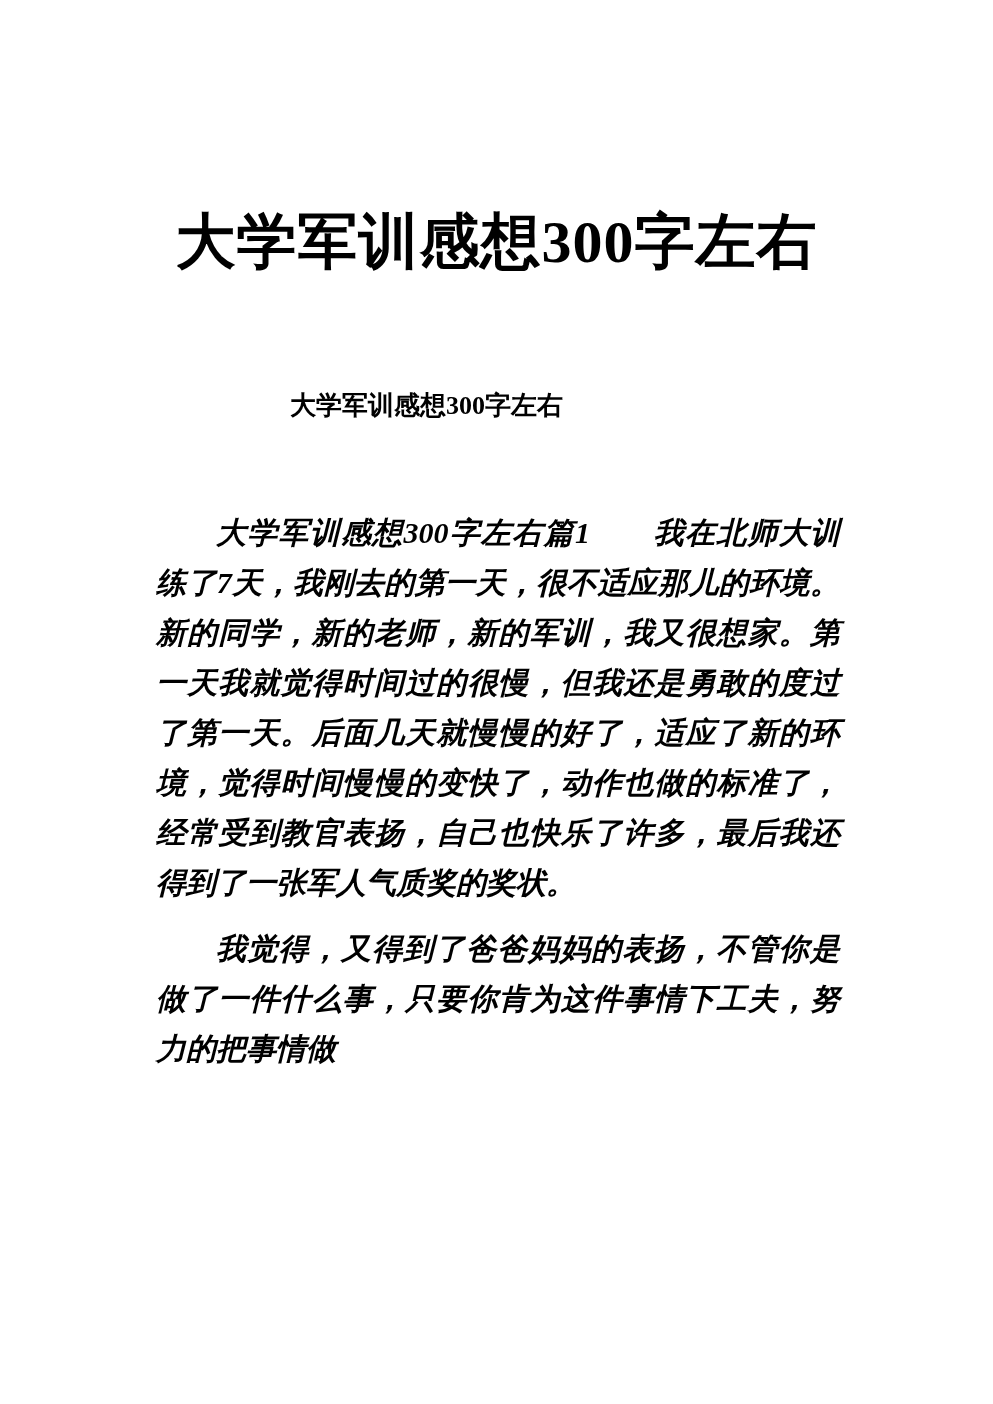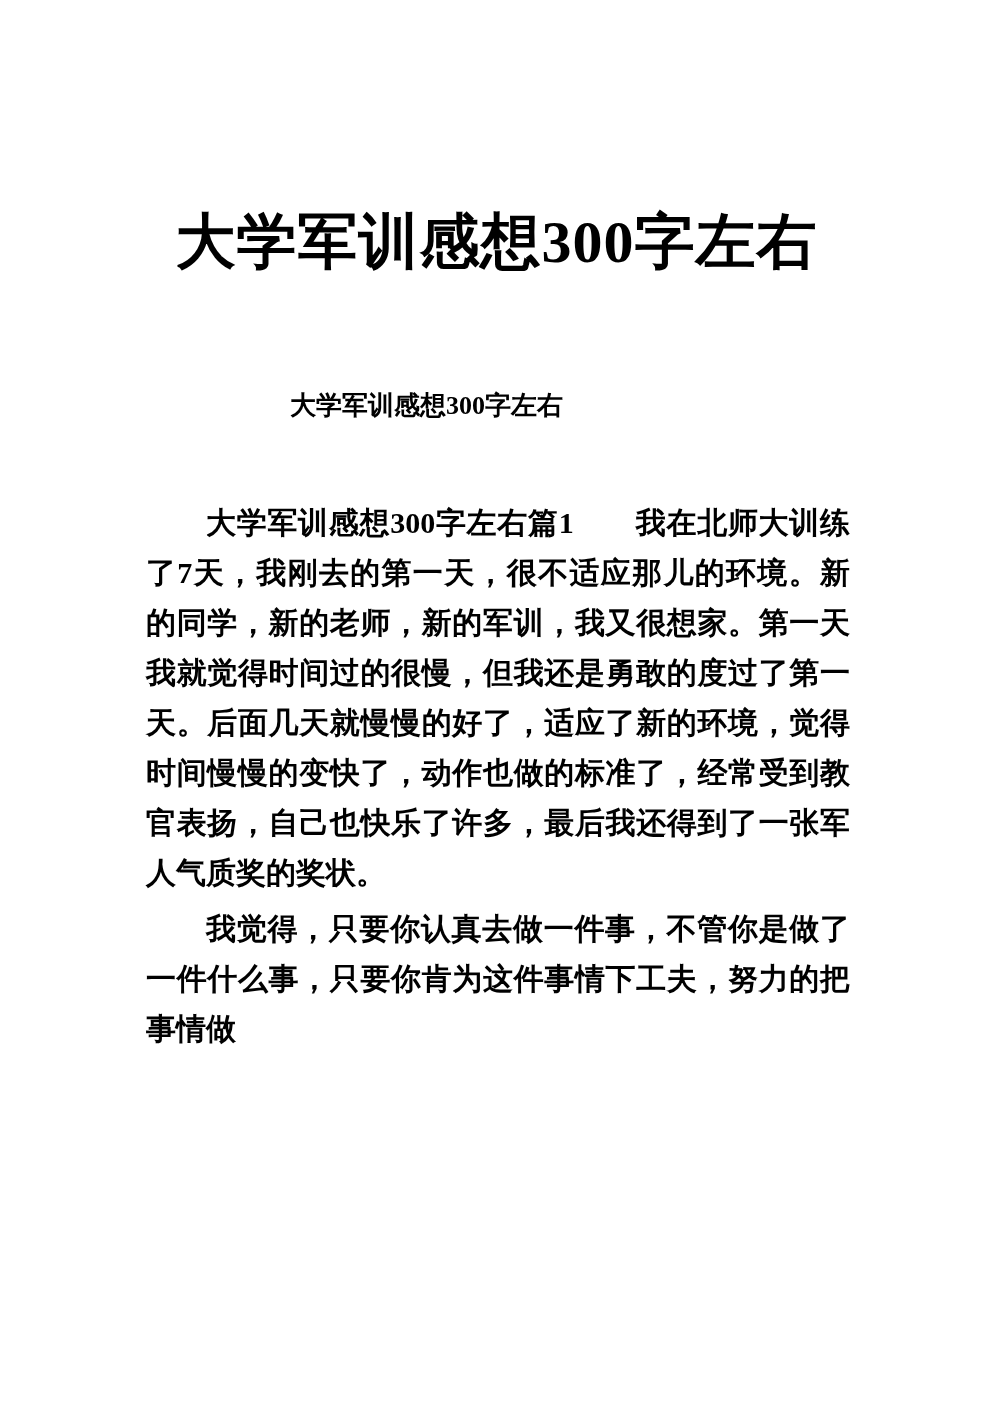--- a/index.html
+++ b/index.html
@@ -52,25 +52,26 @@
     top: 492px;
     width: 716px;
     font-size: 30px;
     font-weight: bold;
     line-height: 50px;
     text-align: justify;
     text-justify: inter-character;
   }
 
   .body-para {
-    margin: 6px;
+    margin: 16px;
     text-indent: 2em;
     text-align: justify;
     text-justify: inter-character;
     word-break: break-all;
+    font-style: italic;
   }
 
   
   .page-number {
     position: absolute;
     left: 0;
     right: 0;
     top: 1302px;
     text-align: center;
     font-size: 17px;
@@ -82,18 +83,18 @@
 <body>
 
 <div class="page">
 
   <h1 class="doc-title">大学军训感想300字左右</h1>
 
   <div class="doc-subtitle">大学军训感想300字左右</div>
 
   <div class="body-block">
     <p class="body-para">大学军训感想300字左右篇1　　我在北师大训练了7天，我刚去的第一天，很不适应那儿的环境。新的同学，新的老师，新的军训，我又很想家。第一天我就觉得时间过的很慢，但我还是勇敢的度过了第一天。后面几天就慢慢的好了，适应了新的环境，觉得时间慢慢的变快了，动作也做的标准了，经常受到教官表扬，自己也快乐了许多，最后我还得到了一张军人气质奖的奖状。</p>
-    <p class="body-para">我觉得，只要你认真去做一件事，不管你是做了一件什么事，只要你肯为这件事情下工夫，努力的把事情做</p>
+    <p class="body-para">我觉得，又得到了爸爸妈妈的表扬，不管你是做了一件什么事，只要你肯为这件事情下工夫，努力的把事情做</p>
   </div>
 
   <div class="page-number">1</div>
 
 </div>
 
 </body></html>

